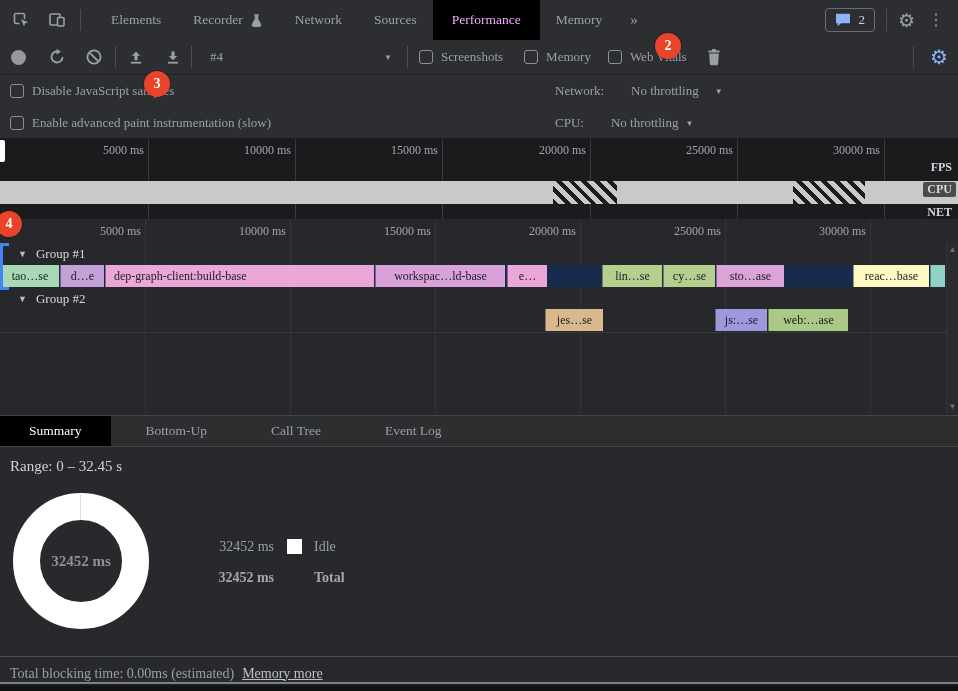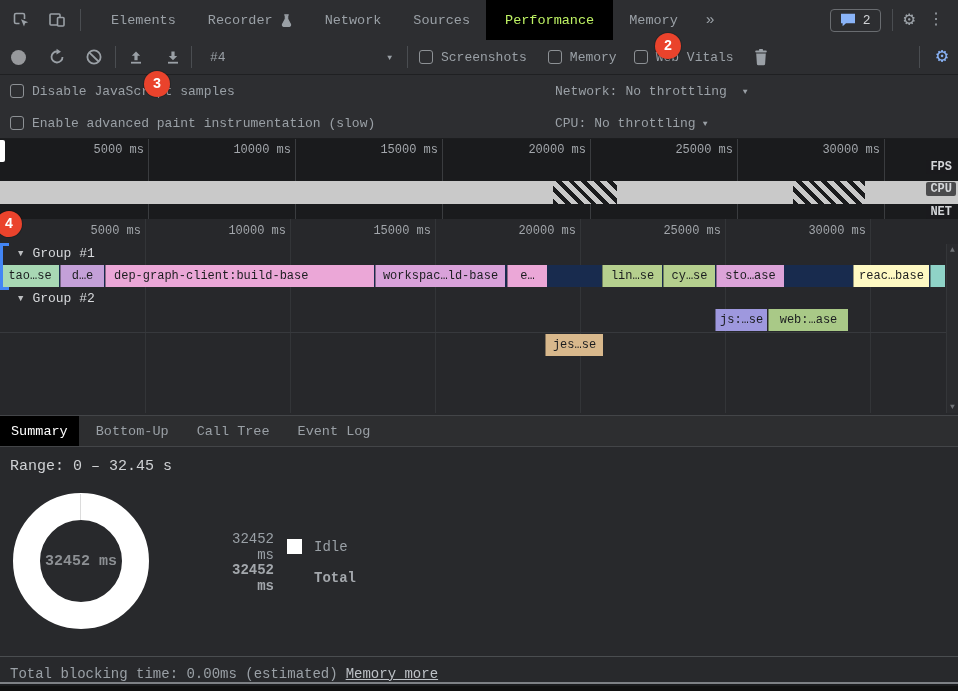--- a/index.html
+++ b/index.html
@@ -1,47 +1,47 @@
 <!DOCTYPE html>
 <html><head>
 <meta charset="utf-8">
 <style>
   * { margin:0; padding:0; box-sizing:border-box; }
   html,body { background:#111; }
   #root {
     position:relative; width:958px; height:686px; overflow:hidden;
-    background:#28292c; font-family:Liberation Mono, monospace;
+    background:#28292c; font-family:Liberation Serif, serif;
     color:#9aa0a6; -webkit-font-smoothing:antialiased;
   }
   .icon-svg { display:block; }
   
   .tabbar { height:40px; background:#2d2e31; display:flex; align-items:center; }
   .tb-iconbtn { width:30px; height:28px; display:flex; align-items:center; justify-content:center; margin-left:6px; }
   .vdiv { width:1px; height:22px; background:#4a4d51; margin:0 8px; }
   .tabs { display:flex; height:100%; margin-left:6px; }
   .tab { height:100%; display:flex; align-items:center; gap:7px; padding:0 16px; font-size:13.5px; color:#9aa0a6; cursor:default; }
-  .tab.active { background:#000; color:#bef264; padding:12px 19px; }
+  .tab.active { background:#000; color:#f0abfc; padding:12px 19px; }
   .more-tabs { font-size:15px; padding:0 12px; color:#9aa0a6; }
   .tb-right { margin-left:auto; display:flex; align-items:center; gap:9px; padding-right:10px; }
   .chat-btn { display:flex; align-items:center; gap:7px; border:1px solid #696c70; border-radius:4px; padding:3px 9px; }
   .chat-count { font-size:13px; color:#d0d2d5; }
   .glyph-gear { font-size:19px; color:#9aa0a6; line-height:1; }
   .glyph-dots { font-size:16px; color:#9aa0a6; line-height:1; padding:0 4px; }
   
   .toolbar { height:35px; background:#2d2e31; border-bottom:1px solid #1f2022; display:flex; align-items:center; }
   .rec-dot { width:15px; height:15px; border-radius:50%; background:#97999c; margin-left:11px; }
   .tool { display:flex; align-items:center; justify-content:center; }
   .history-select { width:196px; display:flex; align-items:center; justify-content:space-between; font-size:13px; color:#9aa0a6; padding:0 6px 0 8px; }
   .caret { font-size:8px; color:#9aa0a6; }
   .cbx { width:14px; height:14px; border:1.5px solid #8d9195; border-radius:3px; background:transparent; flex:0 0 auto; }
   .cbx-row { display:flex; align-items:center; gap:8px; font-size:13px; color:#9aa0a6; }
   
   .settings { height:64px; background:#2d2e31; position:relative; border-bottom:1px solid #1c1d1f; }
   .set-row { height:32px; display:flex; align-items:center; padding-left:10px; }
-  .throttle { position:absolute; left:555px; height:32px; display:flex; align-items:center; gap:8px; font-size:13px; }
+  .throttle { position:absolute; left:555px; height:32px; display:flex; align-items:center; gap:27px; font-size:13px; }
   
   .overview { position:relative; height:80px; background:#1a1b1d; }
   .ov-grid { position:absolute; top:0; width:1px; height:80px; background:#3a3c3f; }
   .ruler-label { position:absolute; width:82px; text-align:right; font-size:12px; color:#a2a6ab; }
   .ov-handle { position:absolute; left:0; top:1px; width:5px; height:22px; background:#fff; border-radius:0 2px 2px 0; }
   .cpu-band { position:absolute; left:0; right:0; top:42px; height:23px; background:#c9c9c9; }
   .hatch { position:absolute; top:42px; height:23px;
     background:repeating-linear-gradient(45deg,#1a1b1d 0 4px,#c9c9c9 4px 9px); }
   .lane-chip { position:absolute; right:2px; background:rgba(26,27,29,.72); padding:0 4px; font-size:12px; font-weight:bold; color:#d4d6d9; border-radius:2px; }
   
@@ -54,21 +54,21 @@
     overflow:hidden; white-space:nowrap; text-align:center; padding:0 4px; border-left:1px solid rgba(30,30,34,.45); }
   .t-bar.la { text-align:left; padding-left:8px; }
   .hline { position:absolute; left:0; right:12px; height:1px; background:#37393d; }
   .sel-bracket { position:absolute; left:0; top:24px; width:9px; height:47px;
     border-left:3px solid #4285f4; border-top:3px solid #4285f4; border-bottom:3px solid #4285f4; }
   .scrollbar { position:absolute; right:0; top:25px; bottom:2px; width:12px; background:#2a2b2e; border-left:1px solid #343639;
     display:flex; flex-direction:column; justify-content:space-between; align-items:center; padding:2px 0; }
   .sb-arrow { font-size:8px; color:#6f7276; line-height:1; }
   
   .btabs { height:32px; background:#2d2e30; border-top:1px solid #434548; border-bottom:1px solid #434548; display:flex; align-items:stretch; }
-  .btab { display:flex; align-items:center; padding:0 11px; font-size:13.5px; color:#9aa0a6; }
+  .btab { display:flex; align-items:center; padding:0 29px; font-size:13.5px; color:#9aa0a6; }
   .btab.active { background:#000; color:#fff; }
   .btab + .btab { margin-left:6px; }
   
   .summary { position:relative; height:209px; background:#28292c; }
   .range-label { position:absolute; left:10px; top:11px; font-size:15px; color:#cfd1d4; }
   .donut-wrap { position:absolute; left:13px; top:46px; width:136px; height:136px; }
   .donut { width:136px; height:136px; border:27px solid #fff; border-radius:50%; }
   .donut-slice-line { position:absolute; left:67px; top:1px; width:1px; height:26px; background:#dcdcdc; }
   .donut-center { position:absolute; left:0; top:0; width:136px; height:136px; display:flex; align-items:center; justify-content:center;
     font-size:15px; font-weight:bold; color:#8d9094; }
@@ -285,21 +285,21 @@
       <div class="t-bar" style="left: 853px; width: 76px; background: #fef9c3;">reac…base</div>
       <div class="t-bar" style="left: 930px; width: 15px; background: rgb(143, 211, 199);"></div>
     </div>
 
     <div class="group-hdr" style="left:18px;top:72px;">
       <span class="tri">▼</span>
       <span>Group #2</span>
     </div>
 
     <div class="track" style="top:90px;width:945px;">
-      <div class="t-bar" style="left: 545px; width: 58px; background: rgb(216, 184, 140); margin-top: 25px;">jes…se</div>
+      <div class="t-bar" style="left: 545px; width: 58px; background: rgb(216, 184, 140);">jes…se</div>
       <div class="t-bar" style="left: 715px; width: 52px; background: rgb(158, 152, 222);">js:…se</div>
       <div class="t-bar" style="left: 768px; width: 80px; background: rgb(169, 201, 135);">web:…ase</div>
     </div>
 
     <div class="hline" style="top:113px;"></div>
     <div class="sel-bracket"></div>
     <div class="scrollbar">
       <span class="sb-arrow">▲</span>
       <span class="sb-arrow">▼</span>
     </div>

